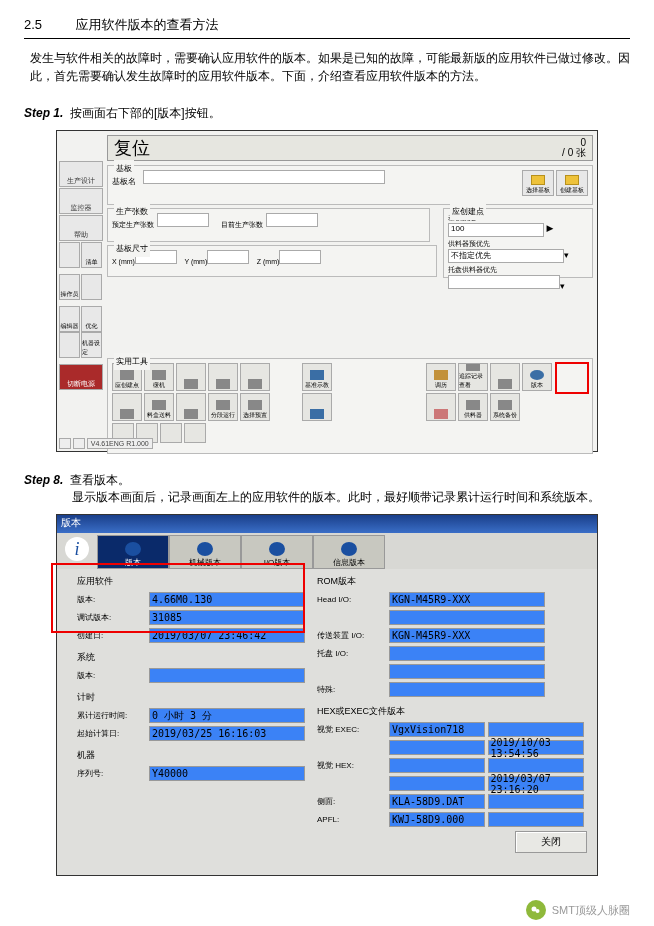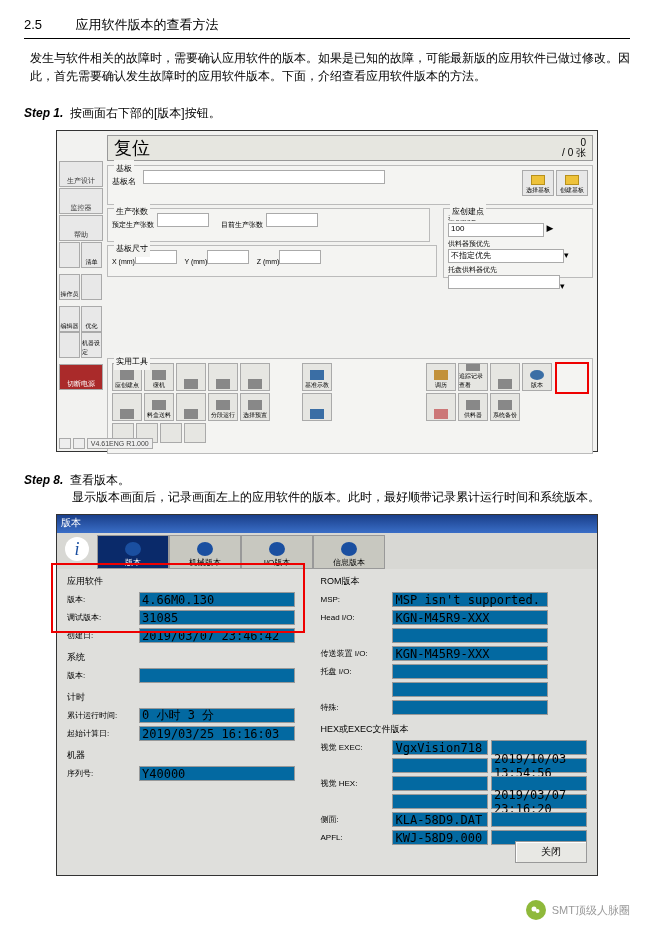--- a/index.html
+++ b/index.html
@@ -157,48 +157,48 @@
     background:#fff;
     display:flex;
     align-items:center;
     justify-content:center;
     color:#1a4fa0;
     font-family: Georgia, serif;
     font-size:18px;
     font-style:italic;
   }
   .fig2 .body {
-    padding:6px 10px;
+    padding:6px 20px;
     position:relative;
   }
   .group {
     position:relative;
     border:0;
     margin-bottom:8px;
   }
   .group .g-title { font-size:9px; margin-bottom:4px;}
   .row { display:flex; align-items:center; margin-bottom:3px;}
   .row .lab { width:72px; font-size:8px;}
   .row .val {
     width:150px;
     height:13px;
-    background:#0369a1;
+    background:#3b82f6;
     border:1px solid #999;
-    font-size:12px;
+    font-size:10px;
     padding:0 2px;
     font-family: monospace;
     display:flex;
     align-items:center;
   }
   .row .val.short { width:90px;}
   .cols { display:flex; gap:12px;}
   .cols > div { flex:1;}
   .close-btn {
     position:absolute;
-    bottom:12px; right:10px;
+    bottom:22px; right:10px;
     width:70px; height:20px;
     background:#e8e8e4;
     border:1px solid #999;
     box-shadow:1px 1px 0 #fff inset;
     font-size:10px;
     display:flex;
     align-items:center;
     justify-content:center;
   }
   .watermark {
@@ -481,24 +481,20 @@
               <span class="lab">序列号:</span>
               <span class="val">Y40000</span>
             </div>
         </div>
       </div>
 
       <div>
         <div class="group">
           <div class="g-title">ROM版本</div>
           <div class="row">
-              <span class="lab">MSP:</span>
-              <span class="val">MSP isn't supported.</span>
-            </div>
-          <div class="row">
               <span class="lab">Head I/O:</span>
               <span class="val">KGN-M45R9-XXX</span>
             </div>
           <div class="row">
               <span class="lab"></span>
               <span class="val"></span>
             </div>
           <div class="row">
               <span class="lab">传送装置 I/O:</span>
               <span class="val">KGN-M45R9-XXX</span>

